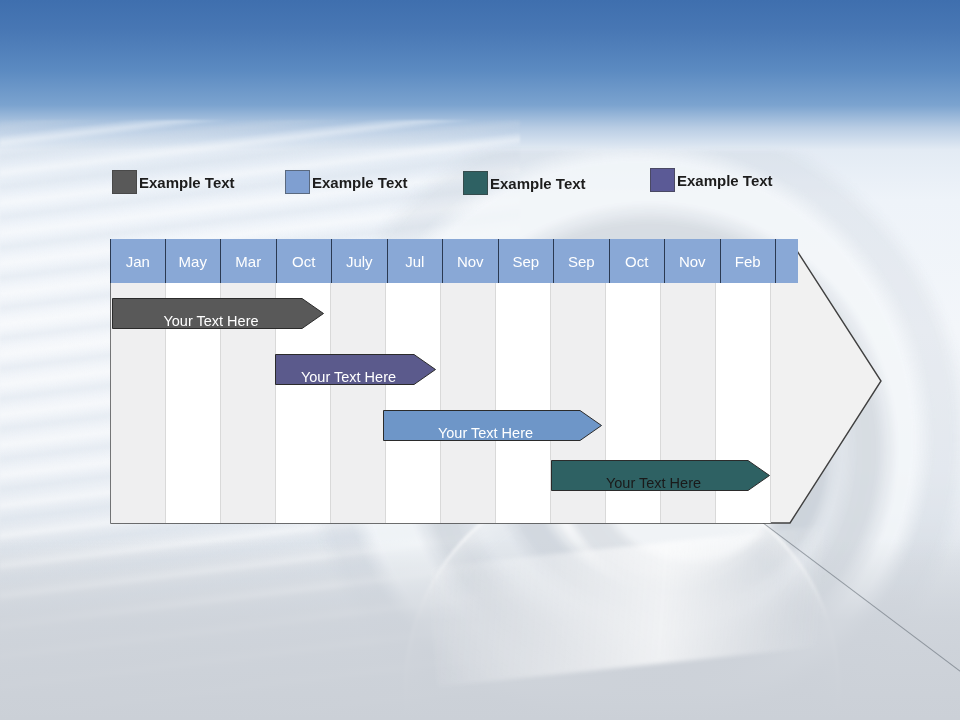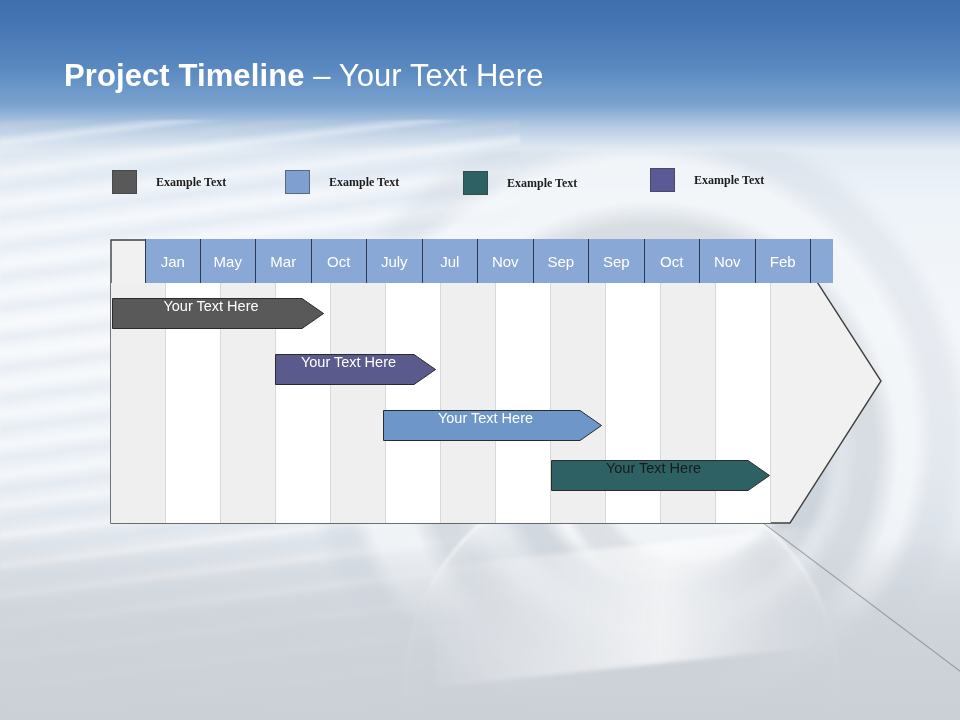--- a/index.html
+++ b/index.html
@@ -142,25 +142,24 @@
     align-items: center;
     white-space: nowrap;
   }
   .legend-swatch {
     width: 23px;
     height: 22px;
     border: 1px solid rgba(60,60,60,0.55);
     flex: 0 0 auto;
   }
   .legend-label {
-    margin-left: 19px;
-    font-size: 12px;
+    margin-left: 2px;
+    font-size: 15px;
     font-weight: bold;
     color: #1d1d1d;
-    font-family: Liberation Serif, serif;
   }
 
   
   #chart {
     position: absolute;
     left: 110px;
     top: 239px;
     width: 772px;
     height: 285px;
   }
@@ -187,21 +186,20 @@
   }
   .grid-col.alt  { background: #efeff0; }
   .grid-col.plain{ background: #ffffff; }
 
   .header-row {
     position: absolute;
     left: 0;
     top: 0;
     height: 60px;
     display: flex;
-    padding-left: 35px;
   }
   .month-cell {
     width: 55.5px;
     height: 44px;
     background: #89a8d6;
     border-right: 1px solid #2b3a52;
     box-sizing: border-box;
     display: flex;
     align-items: center;
     justify-content: center;
@@ -213,21 +211,21 @@
     width: 22px;
     height: 44px;
     background: #89a8d6;
   }
 
   
   .bar {
     position: absolute;
     height: 31px;
     display: flex;
-    align-items: flex-start;
+    align-items: flex-end;
   }
   .bar svg {
     position: absolute;
     left: 0;
     top: 0;
     display: block;
   }
   .bar-label {
     position: relative;
     z-index: 2;
@@ -247,23 +245,20 @@
 <div id="slide">
 
   <div class="bg-base"></div>
   <div class="bg-streaks"></div>
   <div class="bg-lens"></div>
   <div class="bg-lens-edge"></div>
   <div class="bg-desk"></div>
   <div class="bg-sheen"></div>
   <div class="bg-hairline"></div>
 
-  <div id="title">
-    <span class="strong">Project Timeline</span><span class="light"> – Your Text Here</span>
-  </div>
 
   <div id="legend">
       <div class="legend-item" style="left: 112px; top: 170px;">
         <span class="legend-swatch" style="background: rgb(89, 89, 89);"></span>
         <span class="legend-label">Example Text</span>
       </div>
       <div class="legend-item" style="left: 285px; top: 170px;">
         <span class="legend-swatch" style="background: rgb(127, 159, 209);"></span>
         <span class="legend-label">Example Text</span>
       </div>

